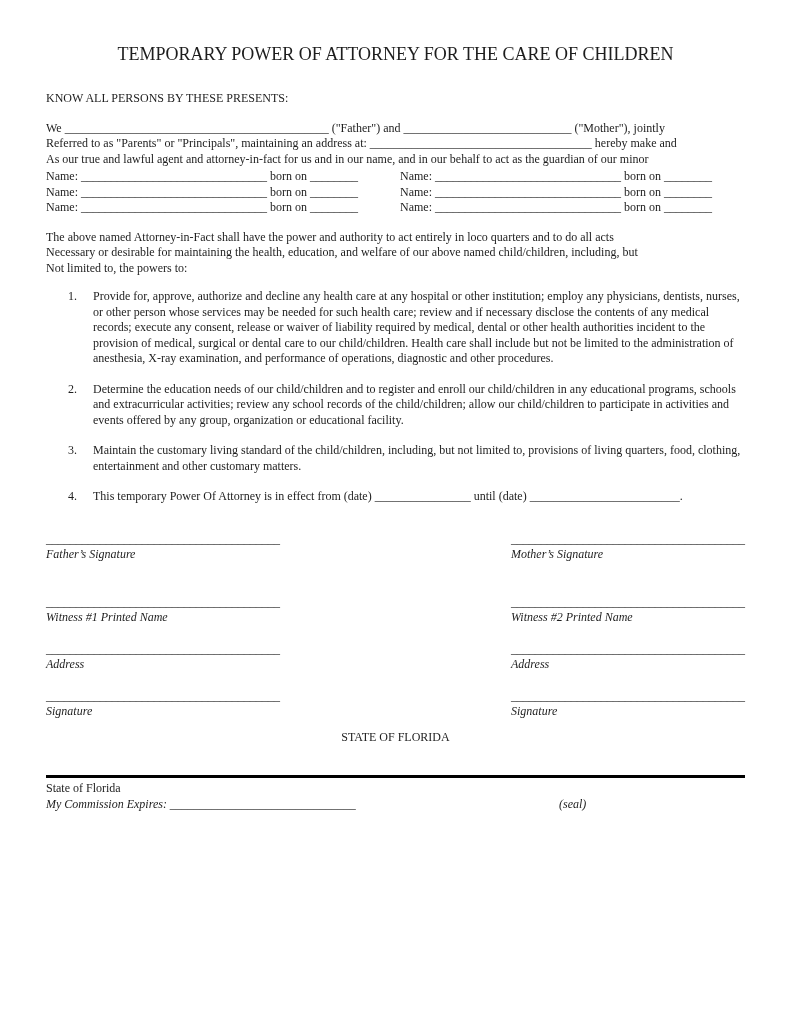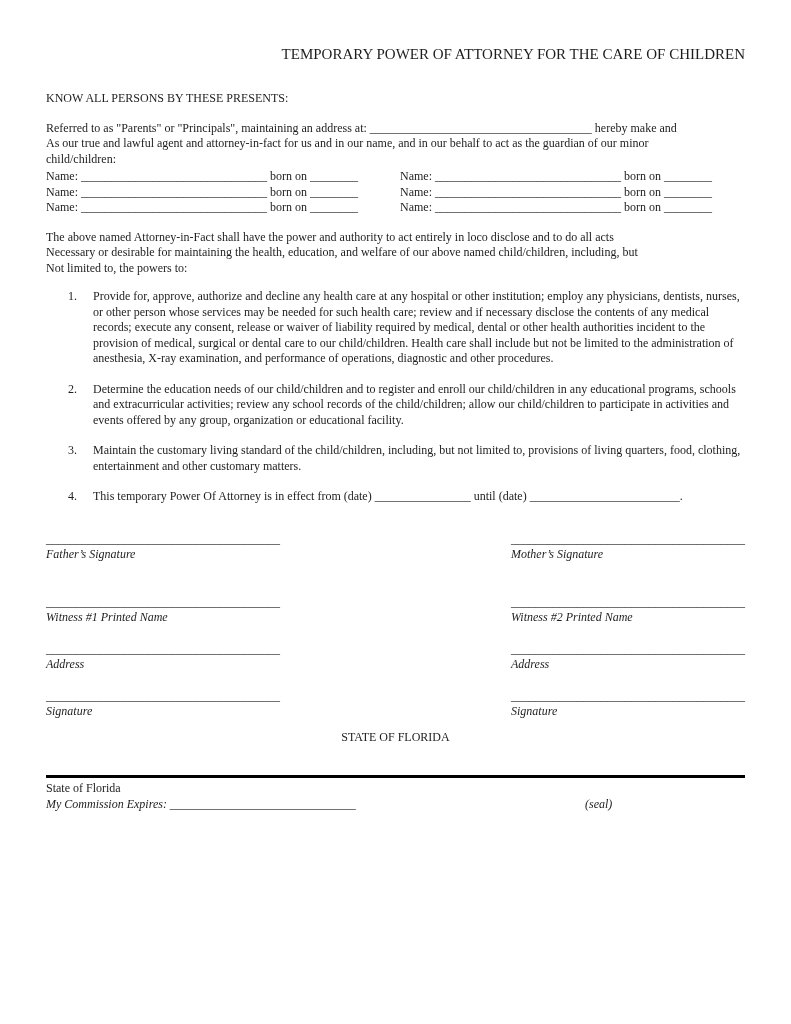--- a/index.html
+++ b/index.html
@@ -8,22 +8,22 @@
     background: #ffffff;
     color: #1d1d1d;
     font-family: "Liberation Serif", "DejaVu Serif", serif;
     font-size: 12px;
     line-height: 15.5px;
     overflow: hidden;
   }
   .page { padding: 46px 46px 0 46px; width: 699px; }
 
   .title {
-    text-align: right;
-    font-size: 15px;
+    text-align: center;
+    font-size: 18px;
     line-height: 16px;
     margin: 0 0 29px 0;
     white-space: nowrap;
   }
   .presents { margin: 0 0 14px 0; white-space: nowrap; }
 
   .intro-line { white-space: nowrap; }
 
   .names { margin-top: 2px; }
   .name-row { display: flex; white-space: nowrap; }
@@ -45,54 +45,54 @@
   .sig-row.gap-small { margin-bottom: 16px; }
   .blank-line { white-space: nowrap; }
 
   .state-heading { text-align: center; margin-top: 10px; }
 
   .ack { margin-top: 27px; white-space: nowrap; }
 
   .notary { margin-top: 30px; border-top: 3px solid #000000; padding-top: 3px; }
   .notary div { white-space: nowrap; }
   .commission { position: relative; font-style: italic; }
-  .seal { position: absolute; left: 539px; top: 0; }
+  .seal { position: absolute; left: 513px; top: 0; }
 </style>
 </head>
 <body>
 
 <div class="page">
 
   <div class="title">TEMPORARY POWER OF ATTORNEY FOR THE CARE OF CHILDREN</div>
 
   <div class="presents">KNOW ALL PERSONS BY THESE PRESENTS:</div>
 
   <div class="intro">
+    <div class="intro-line">We ____________________________________________ ("Father") and ____________________________ ("Mother"), jointly</div>
     <div class="intro-line">Referred to as "Parents" or "Principals", maintaining an address at: _____________________________________ hereby make and</div>
     <div class="intro-line">As our true and lawful agent and attorney-in-fact for us and in our name, and in our behalf to act as the guardian of our minor</div>
-    <div class="intro-line">child/children:</div>
   </div>
 
   <div class="names">
     <div class="name-row">
       <div class="name-cell">Name: _______________________________ born on ________</div>
       <div class="name-cell second">Name: _______________________________ born on ________</div>
     </div>
     <div class="name-row">
       <div class="name-cell">Name: _______________________________ born on ________</div>
       <div class="name-cell second">Name: _______________________________ born on ________</div>
     </div>
     <div class="name-row">
       <div class="name-cell">Name: _______________________________ born on ________</div>
       <div class="name-cell second">Name: _______________________________ born on ________</div>
     </div>
   </div>
 
   <div class="powers-intro">
-    <div>The above named Attorney-in-Fact shall have the power and authority to act entirely in loco disclose and to do all acts</div>
+    <div>The above named Attorney-in-Fact shall have the power and authority to act entirely in loco quarters and to do all acts</div>
     <div>Necessary or desirable for maintaining the health, education, and welfare of our above named child/children, including, but</div>
     <div>Not limited to, the powers to:</div>
   </div>
 
   <div class="list">
     <div class="li">
       <span class="num">1.</span>
       <span class="text">Provide for, approve, authorize and decline any health care at any hospital or other institution; employ any physicians, dentists, nurses, or other person whose services may be needed for such health care; review and if necessary disclose the contents of any medical records; execute any consent, release or waiver of liability required by medical, dental or other health authorities incident to the provision of medical, surgical or dental care to our child/children. Health care shall include but not be limited to the administration of anesthesia, X-ray examination, and performance of operations, diagnostic and other procedures.</span>
     </div>
     <div class="li">

